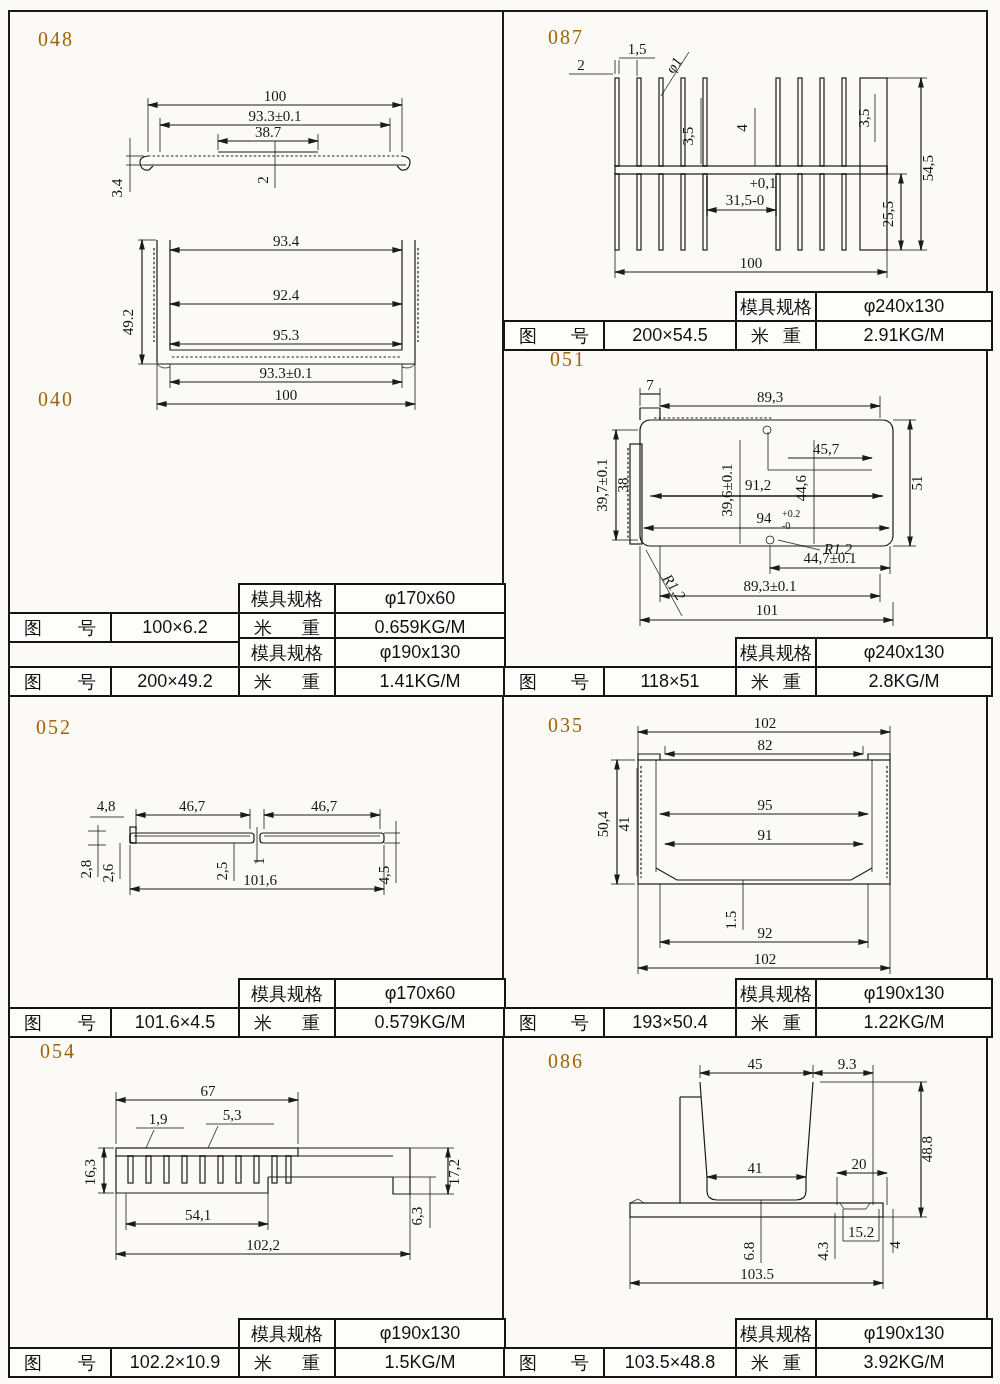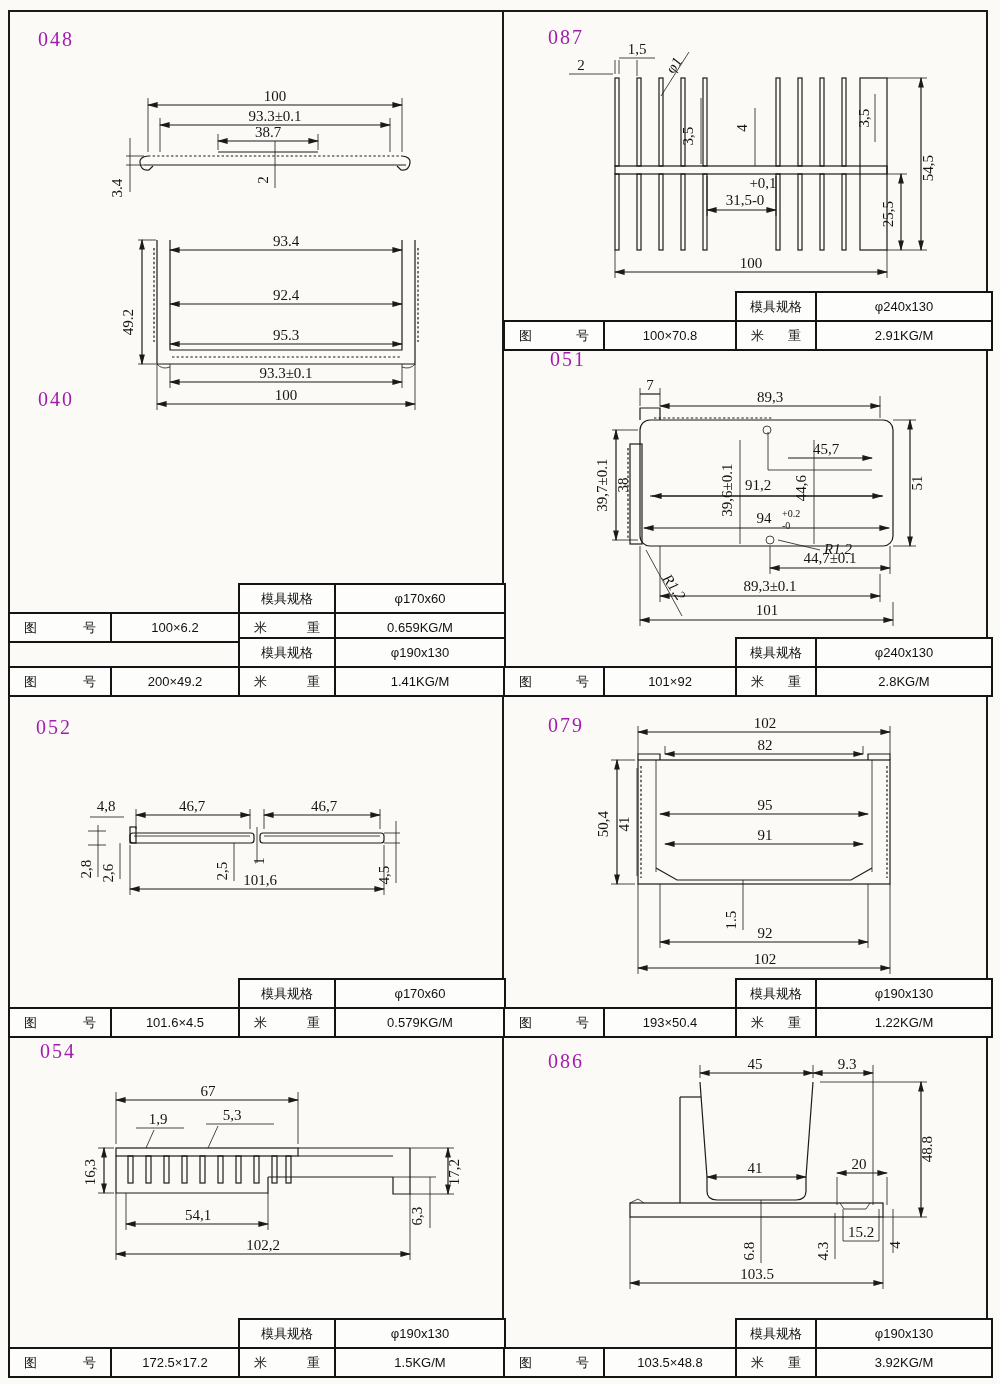--- a/index.html
+++ b/index.html
@@ -1,23 +1,23 @@
 <!DOCTYPE html>
 <html><head>
 <meta charset="utf-8">
 <style>
   html,body{margin:0;padding:0;background:#e8e8e6;}
   .sheet{position:relative;width:1000px;height:1384px;background:#fbfaf7;
          font-family:"Liberation Sans",sans-serif;overflow:hidden;}
   .frame{position:absolute;left:8px;top:10px;width:980px;height:1364px;
          border:2px solid #1a1a1a;box-sizing:border-box;}
   .vdiv{position:absolute;left:502px;top:10px;width:2px;height:1364px;background:#1a1a1a;}
-  .pnum{position:absolute;font:20px "Liberation Serif",serif;color:#a21caf;letter-spacing:2px;}
+  .pnum{position:absolute;font:20px "Liberation Serif",serif;color:#a16207;letter-spacing:2px;}
   table.spec{position:absolute;border-collapse:collapse;table-layout:fixed;}
-  .spec td{border:2px solid #141414;height:27px;padding:0;font-size:13px;color:#101010;
+  .spec td{border:2px solid #141414;height:27px;padding:0;font-size:18px;color:#101010;
            text-align:center;vertical-align:middle;background:#fdfdfb;
            font-family:"Liberation Sans",sans-serif;overflow:hidden;white-space:nowrap;}
   .spec td.blank{border:none;background:transparent;}
   .spec .zh{display:flex;justify-content:space-between;padding:0 14px;}
   .drw{position:absolute;}
   .drw .ln{stroke:#1b1b1b;stroke-width:1.2;fill:none;}
   .drw .thin{stroke-width:0.8;}
   .drw .ser{stroke-dasharray:2.4 2.2;}
   .drw text{font-family:"Liberation Serif",serif;font-size:15px;fill:#141414;}
   .drw text.sm{font-size:10px;}
@@ -27,21 +27,21 @@
 
 <div class="sheet">
   <div class="frame"></div>
   <div class="vdiv"></div>
 
   <div class="pnum" style="left:38px;top:28px">048</div>
   <div class="pnum" style="left:38px;top:388px">040</div>
   <div class="pnum" style="left:548px;top:26px">087</div>
   <div class="pnum" style="left:550px;top:348px">051</div>
   <div class="pnum" style="left:36px;top:716px">052</div>
-  <div class="pnum" style="left:548px;top:714px">079</div>
+  <div class="pnum" style="left:548px;top:714px">035</div>
   <div class="pnum" style="left:40px;top:1040px">054</div>
   <div class="pnum" style="left:548px;top:1050px">086</div>
 
   <svg class="drw" style="left:100px;top:78px" width="360" height="152" viewBox="0 0 360 152">
     <defs>
         <marker id="mA" markerWidth="9" markerHeight="7" refX="8" refY="3" orient="auto-start-reverse" viewBox="0 0 9 6">
           <path d="M0,0.6 L9,3 L0,5.4 Z" fill="#1b1b1b"></path>
         </marker>
       </defs>
     <g>
@@ -516,21 +516,21 @@
         <td>模具规格</td>
         <td>φ240x130</td>
         </tr>
     <tr>
           <td>
             <div class="zh">
               <span>图</span>
               <span>号</span>
             </div>
           </td>
-        <td>100×70.8</td>
+        <td>200×54.5</td>
         <td>
             <div class="zh">
               <span>米</span>
               <span>重</span>
             </div>
           </td>
         <td>2.91KG/M</td>
         </tr>
   </tbody>
     </table>
@@ -548,21 +548,21 @@
         <td>模具规格</td>
         <td>φ240x130</td>
         </tr>
     <tr>
           <td>
             <div class="zh">
               <span>图</span>
               <span>号</span>
             </div>
           </td>
-        <td>101×92</td>
+        <td>118×51</td>
         <td>
             <div class="zh">
               <span>米</span>
               <span>重</span>
             </div>
           </td>
         <td>2.8KG/M</td>
         </tr>
   </tbody>
     </table>
@@ -644,21 +644,21 @@
         <td>模具规格</td>
         <td>φ190x130</td>
         </tr>
     <tr>
           <td>
             <div class="zh">
               <span>图</span>
               <span>号</span>
             </div>
           </td>
-        <td>172.5×17.2</td>
+        <td>102.2×10.9</td>
         <td>
             <div class="zh">
               <span>米</span>
               <span>重</span>
             </div>
           </td>
         <td>1.5KG/M</td>
         </tr>
   </tbody>
     </table>

